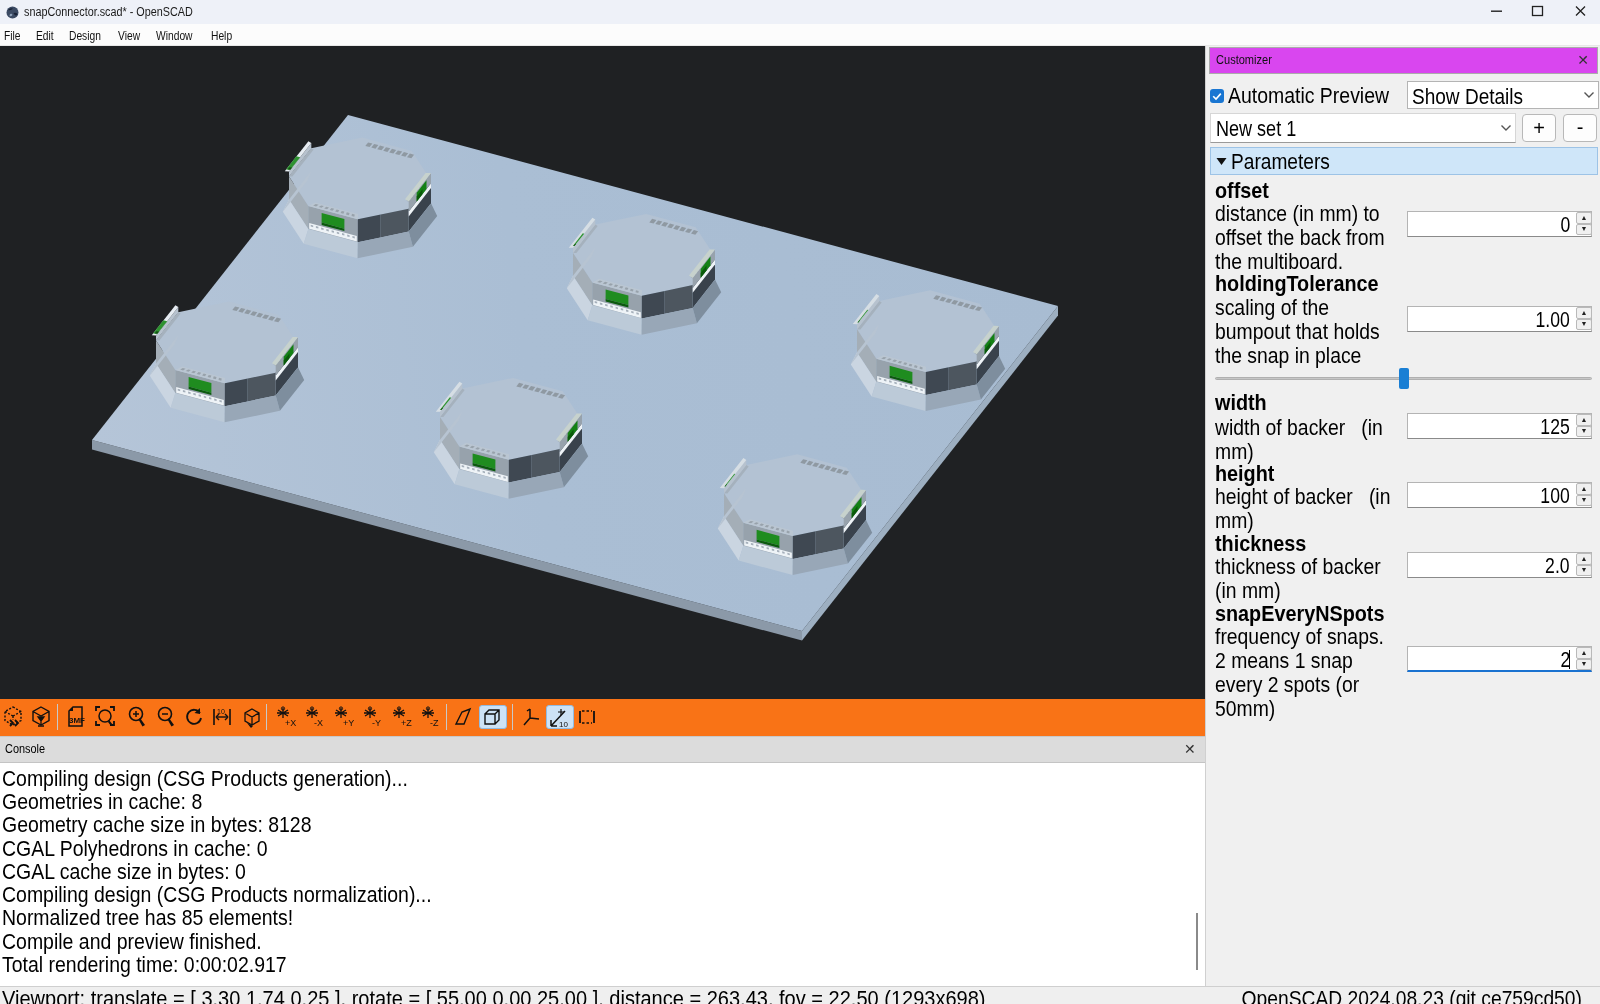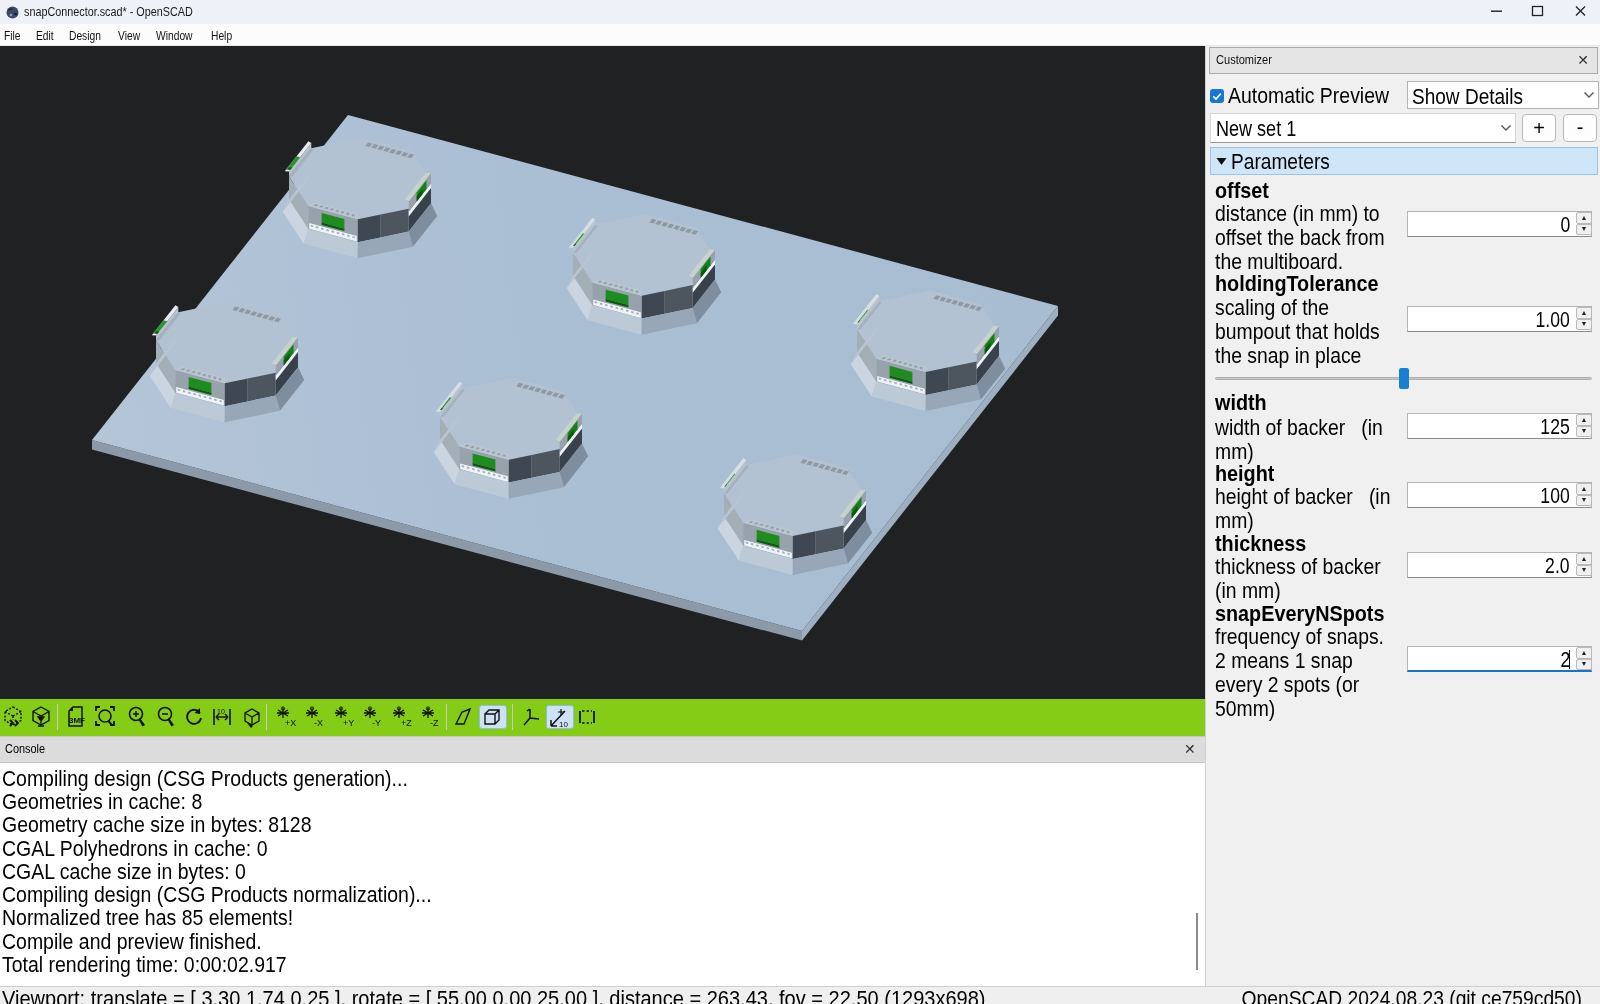--- a/index.html
+++ b/index.html
@@ -3,27 +3,27 @@
 html,body{margin:0;padding:0;width:1600px;height:1004px;overflow:hidden;
 font-family:"Liberation Sans",sans-serif;}
 *{box-sizing:border-box;}
 .abs{position:absolute;}
 .tx{position:absolute;font-size:22px;color:#000;white-space:pre;transform-origin:0 0;}
 #titlebar{left:0;top:0;width:1600px;height:24px;background:#eef1f8;}
 #titletext{left:24px;top:5.4px;font-size:12px;color:#1a1a1a;transform:scaleX(0.9);transform-origin:0 0;}
 #menubar{left:0;top:24px;width:1600px;height:22px;background:#fcfcfc;border-bottom:1px solid #e8e8e8;}
 .menuitem{position:absolute;top:28.9px;font-size:12px;color:#111;transform:scaleX(0.855);transform-origin:0 0;}
 #viewport{left:0;top:46px;width:1205px;height:653px;background:#1f2123;}
-#toolbar{left:0;top:699px;width:1205px;height:37px;background:#84cc16;}
+#toolbar{left:0;top:699px;width:1205px;height:37px;background:#f97316;}
 #consolehdr{left:0;top:736px;width:1205px;height:27px;background:#dcdcdc;border-top:1px solid #c8c8c8;border-bottom:1px solid #c4c4c4;}
 #consolebody{left:0;top:763px;width:1205px;height:223px;background:#ffffff;}
 #constext{left:2px;top:766.6px;font-size:22px;color:#000;line-height:23.32px;white-space:pre;transform:scaleX(0.885);transform-origin:0 0;}
 #statusbar{left:0;top:986px;width:1600px;height:18px;background:#efefef;border-top:1px solid #cfcfcf;}
 #rightpanel{left:1205px;top:46px;width:395px;height:940px;background:#f0f0f0;border-left:1px solid #d0d0d0;}
-#custhdr{left:1209px;top:47px;width:389px;height:27px;background:#e5e5e5;border:1px solid #ababab;font-size:13px;color:#111;}
+#custhdr{left:1209px;top:47px;width:389px;height:27px;background:#d946ef;border:1px solid #ababab;font-size:13px;color:#111;}
 .spin{position:absolute;background:#fff;border:1px solid #b4b4b4;border-bottom-color:#8a8a8a;}
 .spinval{position:absolute;font-size:22px;color:#000;transform:scaleX(0.8);transform-origin:100% 0;}
 .spinbtns{position:absolute;width:16px;display:flex;flex-direction:column;}
 .sb{flex:1;background:#f0f0f0;border:1px solid #b9b9b9;border-radius:2px;font-size:7px;
 color:#222;display:flex;align-items:center;justify-content:center;line-height:0;}
 .blabel{position:absolute;left:1215px;font-size:22px;font-weight:bold;color:#000;white-space:pre;transform:scaleX(0.9);transform-origin:0 0;}
 .dlabel{position:absolute;left:1215px;font-size:22px;color:#000;white-space:pre;transform:scaleX(0.88);transform-origin:0 0;}
 svg{display:block;}
 </style></head>
 <body>

